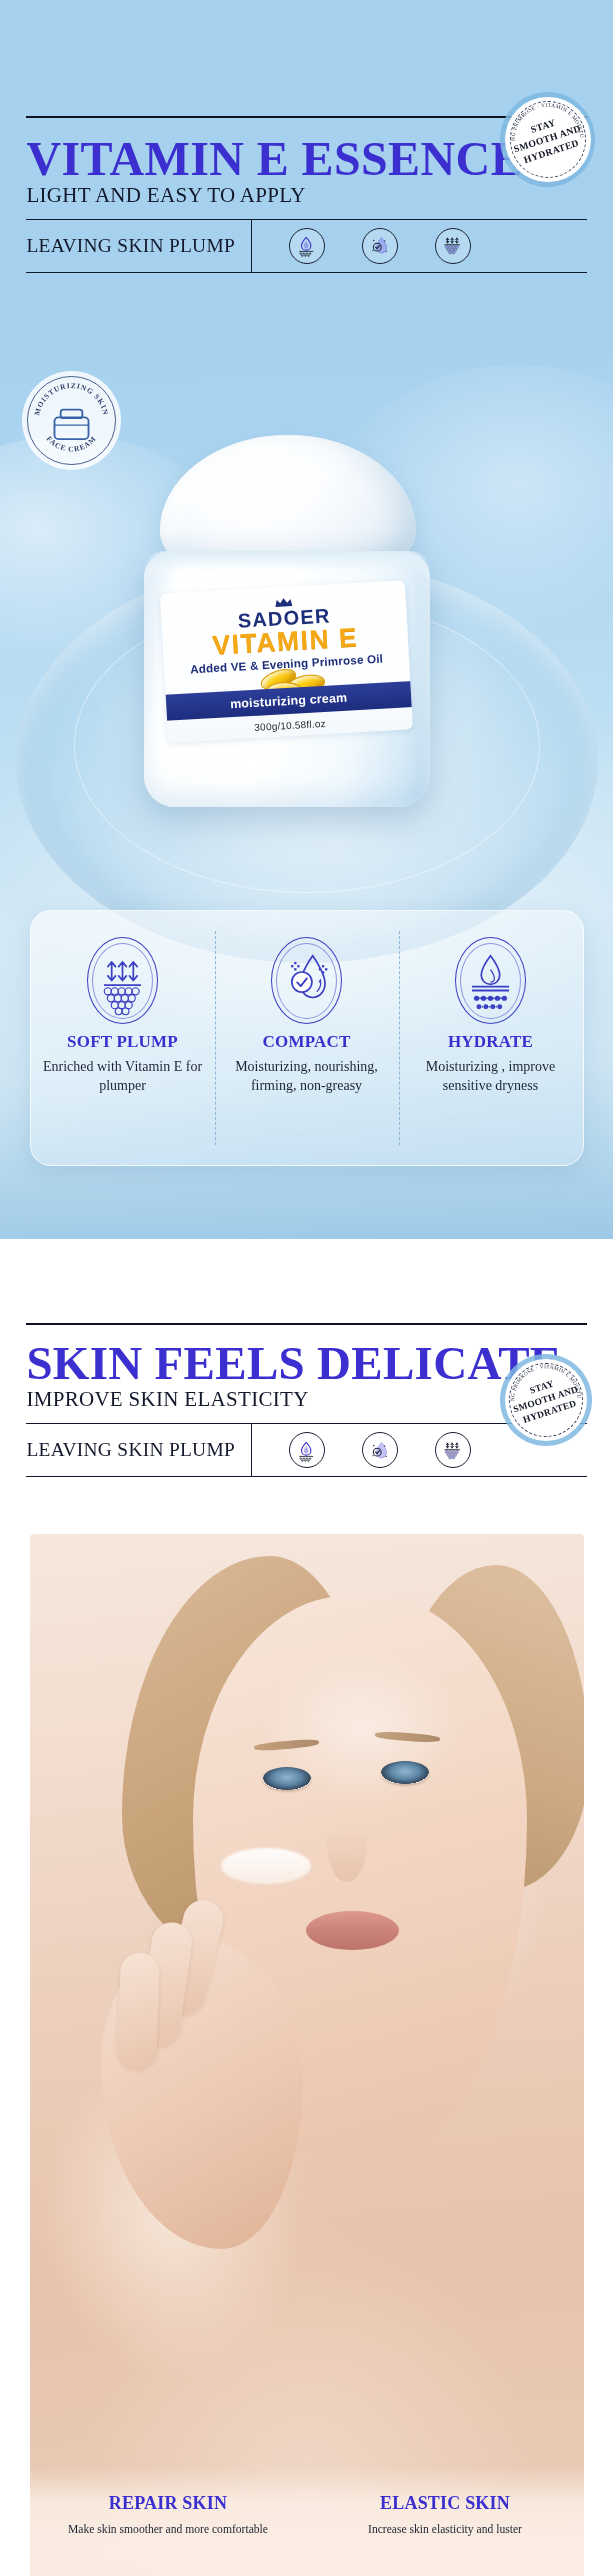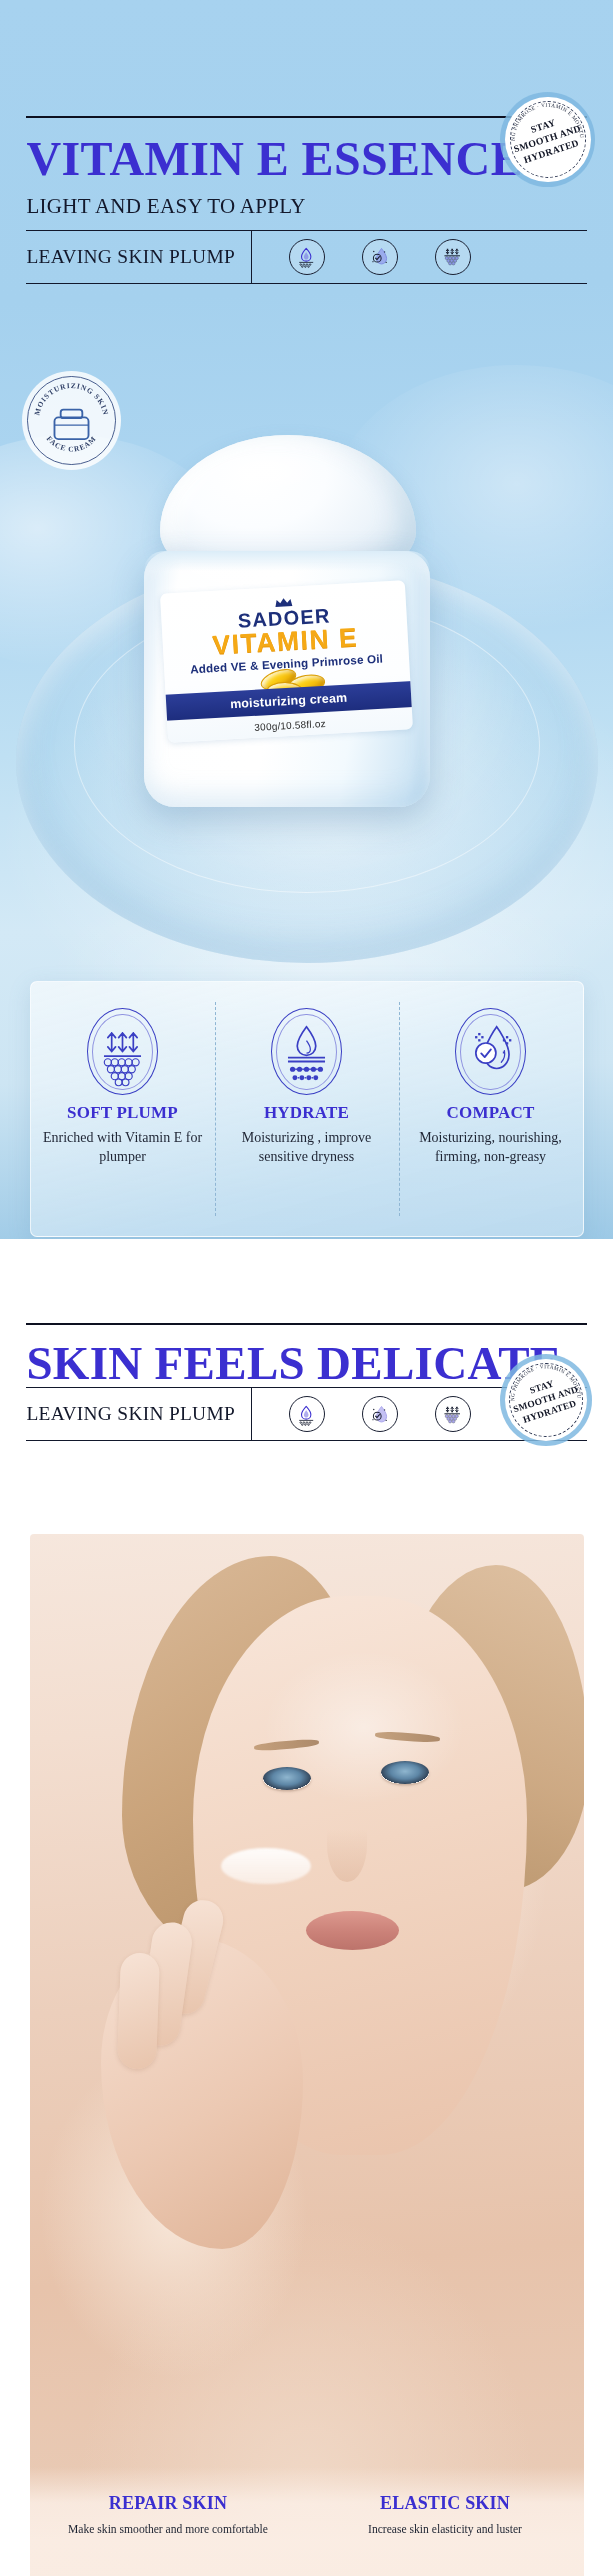--- a/index.html
+++ b/index.html
@@ -47,21 +47,21 @@
   
   .hdr { position:absolute; left:26.4px; top:116px; width:561px; }
   .rule { height:1.6px; background:#0d1020; width:100%; }
   .maintitle {
     font-size:48px; line-height:1.0; letter-spacing:0.4px;
     color:#3b2fd0; font-weight:700; margin-top:17px;
     font-family:"Liberation Serif", serif;
   }
   .subtitle {
     font-size:21px; letter-spacing:0.3px; color:#13182b;
-    margin-top:11px; margin-bottom:11px; font-weight:400;
+    margin-bottom:11px; font-weight:400;
   }
   .bottombar { display:flex; align-items:stretch; border-top:1.2px solid #12182c; border-bottom:1.2px solid #12182c; height:54px; }
   .bb-text { display:flex; align-items:center; font-size:19.4px; letter-spacing:0.3px; color:#13182b; padding-right:15.5px; border-right:1.2px solid #12182c; }
   .bb-icons { display:flex; align-items:center; gap:37px; padding-left:37px; }
   .ic { width:36px; height:36px; border:1.2px solid #1a2033; border-radius:50%; display:flex; align-items:center; justify-content:center; background:rgba(255,255,255,.18); }
   .ic svg { display:block; }
 
   
   .seal { position:absolute; right:18.6px; top:92px; width:95px; height:95px; }
   .seal-ring { position:absolute; inset:0; border-radius:50%; background:#7fb9e0; opacity:.85; }
@@ -132,22 +132,22 @@
   .cap.c3 { left:101px; top:14px; transform:rotate(4deg); }
   .lbl-band { position:absolute; left:-6.2px; right:-6.2px; bottom:22px; height:26.4px;
     background:linear-gradient(180deg,#2c3e99,#1d2d7e);
     display:flex; align-items:center; justify-content:center; }
   .lbl-band span { font-family:"Liberation Sans", sans-serif; font-size:12.4px; font-weight:700; color:#fff; letter-spacing:0.2px; }
   .lbl-weight { position:absolute; left:0; right:0; bottom:4.7px; text-align:center;
     font-family:"Liberation Sans", sans-serif; font-size:10px; color:#2b2b2b; letter-spacing:0.2px; }
 
   
   .panel {
-    position:absolute; left:29.5px; top:981px; width:554px; height:256px;
-    border-radius:7px;
+    position:absolute; left:29.5px; top:910px; width:554px; height:256px;
+    border-radius:21px;
     background:linear-gradient(165deg, rgba(255,255,255,.62) 0%, rgba(240,248,253,.55) 40%, rgba(225,240,250,.50) 70%, rgba(214,233,247,.52) 100%);
     border:0.8px solid rgba(255,255,255,.70);
     box-shadow:0 6.2px 22px rgba(90,140,180,.18);
     display:flex;
   }
   .pcol { flex:1; padding:26.4px 11px 0; text-align:center; position:relative; }
   .pcol + .pcol:before { content:""; position:absolute; left:0; top:20px; bottom:20px; border-left:1.1px dashed #8fb6d4; }
   .picon { width:71px; height:87px; margin:0 auto 7.8px; position:relative; }
   .picon-ring { position:absolute; inset:0; border:1.6px solid #3a3fc4; border-radius:50%; }
   .picon-ring2 { position:absolute; inset:5.4px; border:0.8px solid #8f93e0; border-radius:50%; }
@@ -381,20 +381,46 @@
       </div>
       <div class="ptitle">SOFT PLUMP</div>
       <div class="pdesc">Enriched with Vitamin E for plumper</div>
     </div>
 
     <div class="pcol">
       <div class="picon">
         <div class="picon-ring"></div>
           <div class="picon-ring2"></div>
         <svg width="71" height="87" viewBox="0 0 92 112">
+          <path d="M54 24 C54 24 70 46 70 60 C70 70 62.8 78 54 78 C45.2 78 38 70 38 60 C38 46 54 24 54 24Z" fill="none" stroke="#3a3fc4" stroke-width="2.2"></path>
+          <circle cx="40" cy="58" r="13" fill="#fff" stroke="#3a3fc4" stroke-width="2.2"></circle>
+          <path d="M34 58.5 l4.5 4.8 l8 -10" fill="none" stroke="#3a3fc4" stroke-width="2.4" stroke-linecap="round" stroke-linejoin="round"></path>
+          <g fill="#3a3fc4">
+            <rect x="30" y="32" width="3" height="3"></rect>
+              <rect x="26" y="36" width="3" height="3"></rect>
+              <rect x="34" y="36" width="3" height="3"></rect>
+              <rect x="30" y="40" width="3" height="3"></rect>
+            <rect x="66" y="36" width="3" height="3"></rect>
+              <rect x="62" y="40" width="3" height="3"></rect>
+              <rect x="70" y="40" width="3" height="3"></rect>
+              <rect x="66" y="44" width="3" height="3"></rect>
+            <rect x="62" y="56" width="2.6" height="2.6"></rect>
+          </g>
+          <path d="M60 70 C64 66 65 60 64 55" fill="none" stroke="#3a3fc4" stroke-width="1.6" stroke-linecap="round"></path>
+        </svg>
+      </div>
+      <div class="ptitle">COMPACT</div>
+      <div class="pdesc">Moisturizing, nourishing, firming, non-greasy</div>
+    </div>
+
+    <div class="pcol">
+      <div class="picon">
+        <div class="picon-ring"></div>
+          <div class="picon-ring2"></div>
+        <svg width="71" height="87" viewBox="0 0 92 112">
           <path d="M46 24 C46 24 58 40 58 49 C58 56 52.6 61 46 61 C39.4 61 34 56 34 49 C34 40 46 24 46 24Z" fill="none" stroke="#3a3fc4" stroke-width="2.2"></path>
           <path d="M46 42 C46 42 51 49 51 53 C51 56 49 58 46 58" fill="none" stroke="#3a3fc4" stroke-width="1.6"></path>
           <line x1="22" y1="64" x2="70" y2="64" stroke="#3a3fc4" stroke-width="2.4"></line>
           <line x1="22" y1="69" x2="70" y2="69" stroke="#3a3fc4" stroke-width="2.4"></line>
           <g fill="#3a3fc4">
             <circle cx="28" cy="79" r="3.4"></circle>
               <circle cx="37" cy="79" r="3.4"></circle>
               <circle cx="46" cy="79" r="3.4"></circle>
               <circle cx="55" cy="79" r="3.4"></circle>
               <circle cx="64" cy="79" r="3.4"></circle>
@@ -408,54 +434,29 @@
               <circle cx="58" cy="90" r="3.2"></circle>
             <circle cx="35.5" cy="90" r="1.1"></circle>
               <circle cx="44.5" cy="90" r="1.1"></circle>
               <circle cx="53.5" cy="90" r="1.1"></circle>
           </g>
         </svg>
       </div>
       <div class="ptitle">HYDRATE</div>
       <div class="pdesc">Moisturizing , improve sensitive dryness</div>
     </div>
-
-    <div class="pcol">
-      <div class="picon">
-        <div class="picon-ring"></div>
-          <div class="picon-ring2"></div>
-        <svg width="71" height="87" viewBox="0 0 92 112">
-          <path d="M54 24 C54 24 70 46 70 60 C70 70 62.8 78 54 78 C45.2 78 38 70 38 60 C38 46 54 24 54 24Z" fill="none" stroke="#3a3fc4" stroke-width="2.2"></path>
-          <circle cx="40" cy="58" r="13" fill="#fff" stroke="#3a3fc4" stroke-width="2.2"></circle>
-          <path d="M34 58.5 l4.5 4.8 l8 -10" fill="none" stroke="#3a3fc4" stroke-width="2.4" stroke-linecap="round" stroke-linejoin="round"></path>
-          <g fill="#3a3fc4">
-            <rect x="30" y="32" width="3" height="3"></rect>
-              <rect x="26" y="36" width="3" height="3"></rect>
-              <rect x="34" y="36" width="3" height="3"></rect>
-              <rect x="30" y="40" width="3" height="3"></rect>
-            <rect x="66" y="36" width="3" height="3"></rect>
-              <rect x="62" y="40" width="3" height="3"></rect>
-              <rect x="70" y="40" width="3" height="3"></rect>
-              <rect x="66" y="44" width="3" height="3"></rect>
-            <rect x="62" y="56" width="2.6" height="2.6"></rect>
-          </g>
-          <path d="M60 70 C64 66 65 60 64 55" fill="none" stroke="#3a3fc4" stroke-width="1.6" stroke-linecap="round"></path>
-        </svg>
-      </div>
-      <div class="ptitle">COMPACT</div>
-      <div class="pdesc">Moisturizing, nourishing, firming, non-greasy</div>
-    </div>
   </div>
 </div>
 
 <div class="sec2">
 
   <div class="hdr2">
     <div class="rule"></div>
     <div class="maintitle2">SKIN FEELS DELICATE</div>
+    <div class="subtitle">IMPROVE SKIN ELASTICITY</div>
     <div class="bottombar">
       <div class="bb-text">LEAVING SKIN PLUMP</div>
       <div class="bb-icons">
         <div class="ic">
           <svg width="26.4" height="26.4" viewBox="0 0 34 34">
             <path d="M17 7 C17 7 23 13.5 23 17.6 C23 21 20.3 23.4 17 23.4 C13.7 23.4 11 21 11 17.6 C11 13.5 17 7 17 7Z" fill="none" stroke="#3b2fd0" stroke-width="1.4"></path>
             <path d="M17 12 C17 12 20 15.6 20 18 C20 20 18.6 21.3 17 21.3 C15.4 21.3 14 20 14 18 C14 15.6 17 12 17 12Z" fill="#6f6ae0" opacity=".55"></path>
             <line x1="8" y1="25" x2="26" y2="25" stroke="#1a2033" stroke-width="1.1"></line>
             <g fill="none" stroke="#1a2033" stroke-width="1">
               <circle cx="10" cy="27.8" r="1"></circle>

